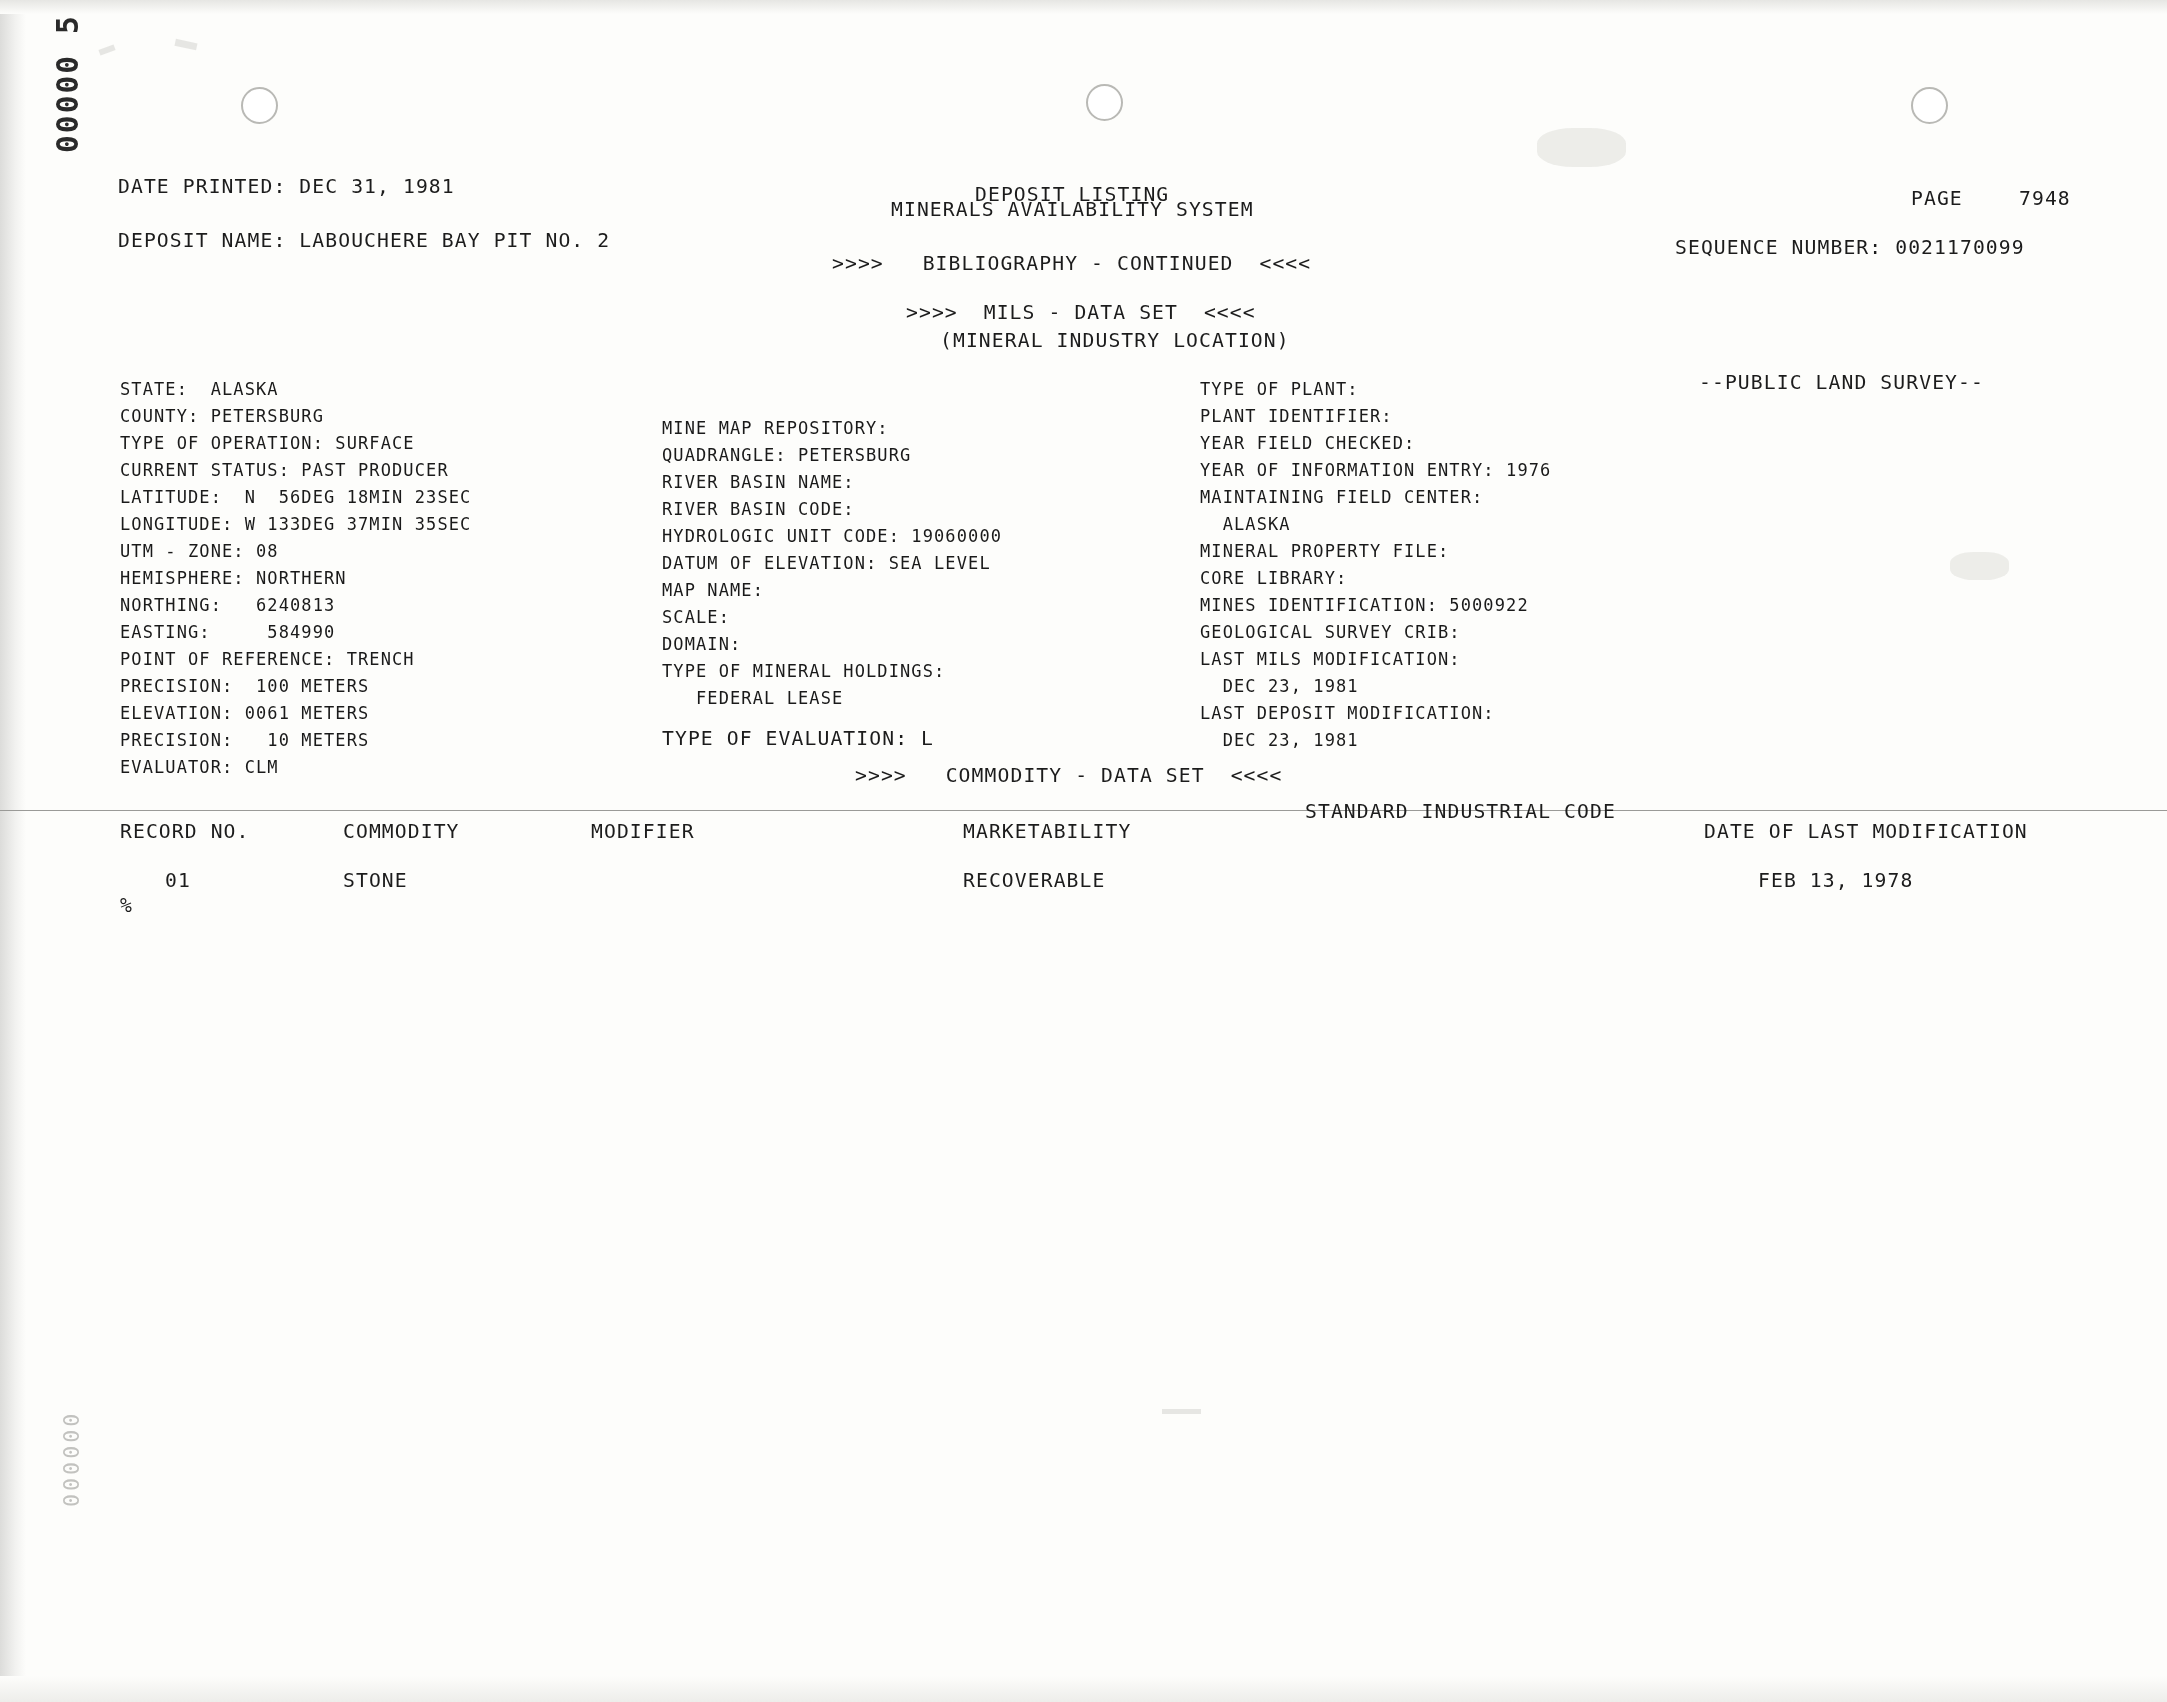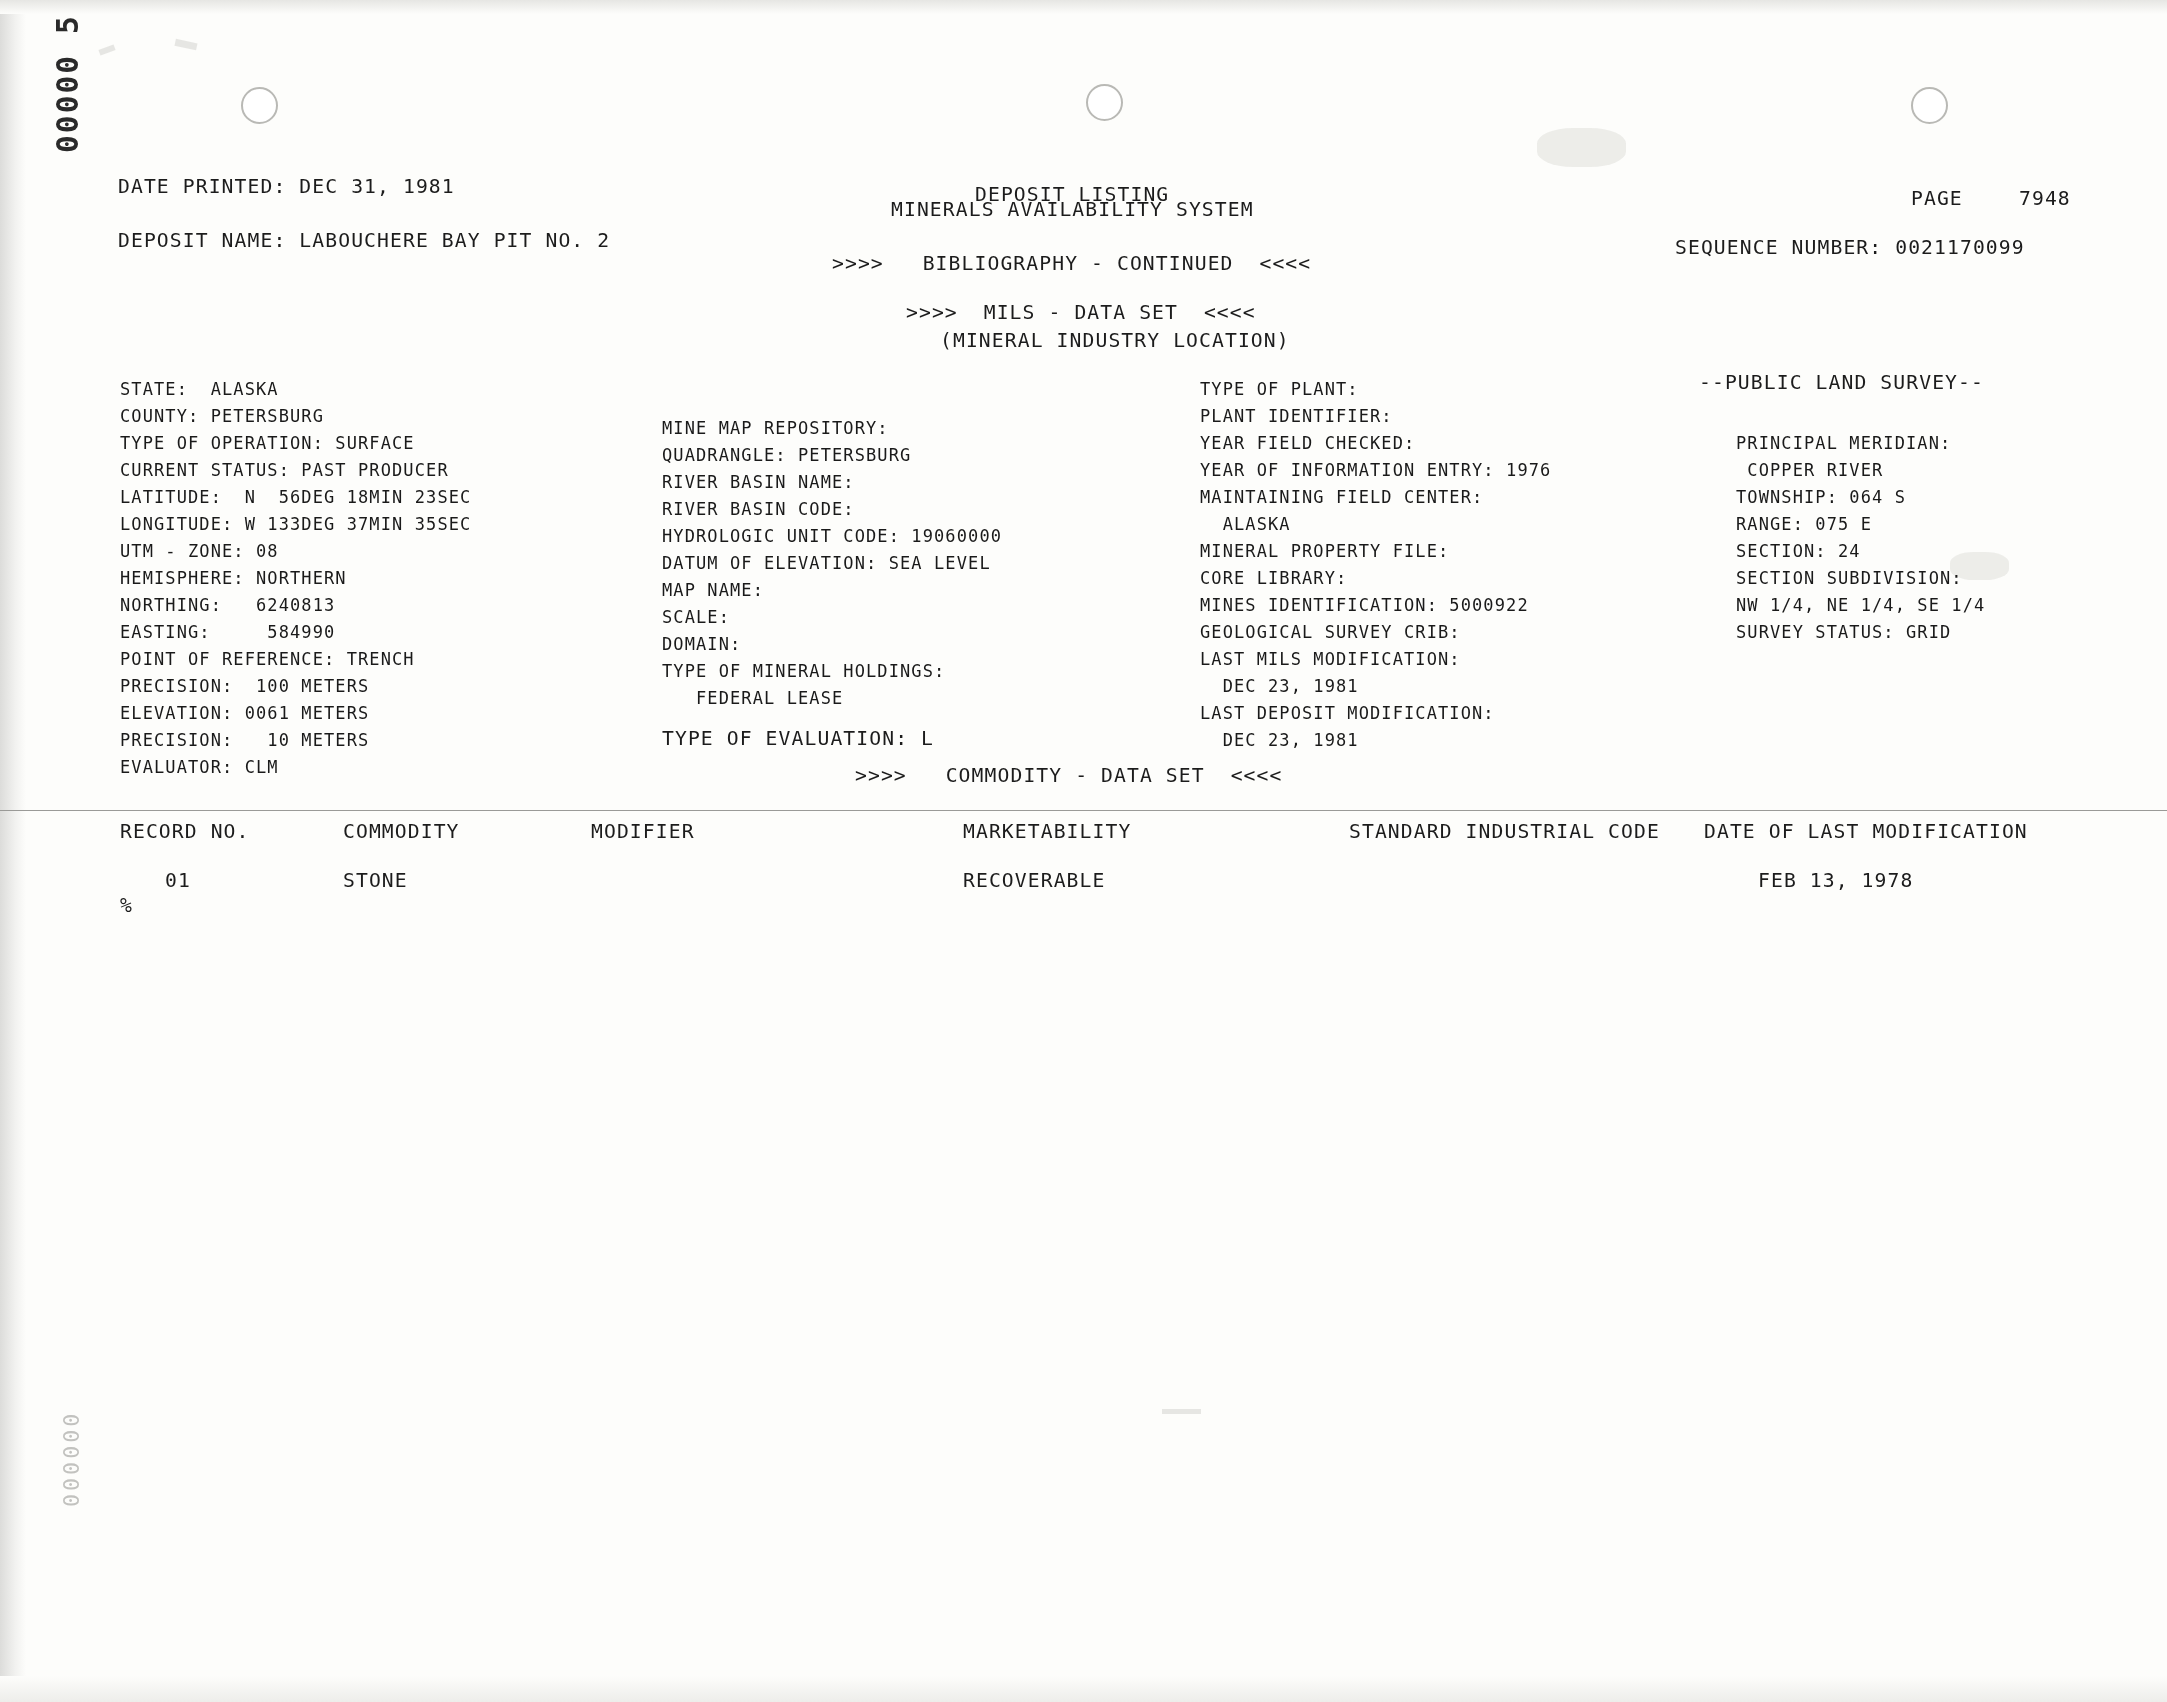--- a/index.html
+++ b/index.html
@@ -182,40 +182,30 @@
     <div class="row">CORE LIBRARY:</div>
     <div class="row">MINES IDENTIFICATION: 5000922</div>
     <div class="row">GEOLOGICAL SURVEY CRIB:</div>
     <div class="row">LAST MILS MODIFICATION:</div>
     <div class="row">  DEC 23, 1981</div>
     <div class="row">LAST DEPOSIT MODIFICATION:</div>
     <div class="row">  DEC 23, 1981</div>
   </div>
 
   <div class="txt" style="left:1699px; top:356px;margin-top:15px;">--PUBLIC LAND SURVEY--</div>
-  <div class="col" style="left:1736px; top:430px;">
-    <div class="row">PRINCIPAL MERIDIAN:</div>
-    <div class="row"> COPPER RIVER</div>
-    <div class="row">TOWNSHIP: 064 S</div>
-    <div class="row">RANGE: 075 E</div>
-    <div class="row">SECTION: 24</div>
-    <div class="row">SECTION SUBDIVISION:</div>
-    <div class="row">NW 1/4, NE 1/4, SE 1/4</div>
-    <div class="row">SURVEY STATUS: GRID</div>
-  </div>
 
   <div class="txt" style="left:855px; top:764px;">&gt;&gt;&gt;&gt;   COMMODITY - DATA SET  &lt;&lt;&lt;&lt;</div>
 
   <div class="hdr-line" style="top:810px;"></div>
 
   <div class="txt" style="left:120px; top:820px;">RECORD NO.</div>
   <div class="txt" style="left:343px; top:820px;">COMMODITY</div>
   <div class="txt" style="left:591px; top:820px;">MODIFIER</div>
   <div class="txt" style="left:963px; top:820px;">MARKETABILITY</div>
-  <div class="txt" style="left:1305px; top:820px;margin-left:44px;">STANDARD INDUSTRIAL CODE</div>
+  <div class="txt" style="left:1305px; top:800px;">STANDARD INDUSTRIAL CODE</div>
   <div class="txt" style="left:1704px; top:820px;">DATE OF LAST MODIFICATION</div>
 
   <div class="txt" style="left:165px; top:869px;">01</div>
   <div class="txt" style="left:343px; top:869px;">STONE</div>
   <div class="txt" style="left:591px; top:869px;"></div>
   <div class="txt" style="left:963px; top:869px;">RECOVERABLE</div>
   <div class="txt" style="left:1305px; top:869px;"></div>
   <div class="txt" style="left:1758px; top:869px;">FEB 13, 1978</div>
 
   <div class="txt" style="left:120px; top:894px;">%</div>

